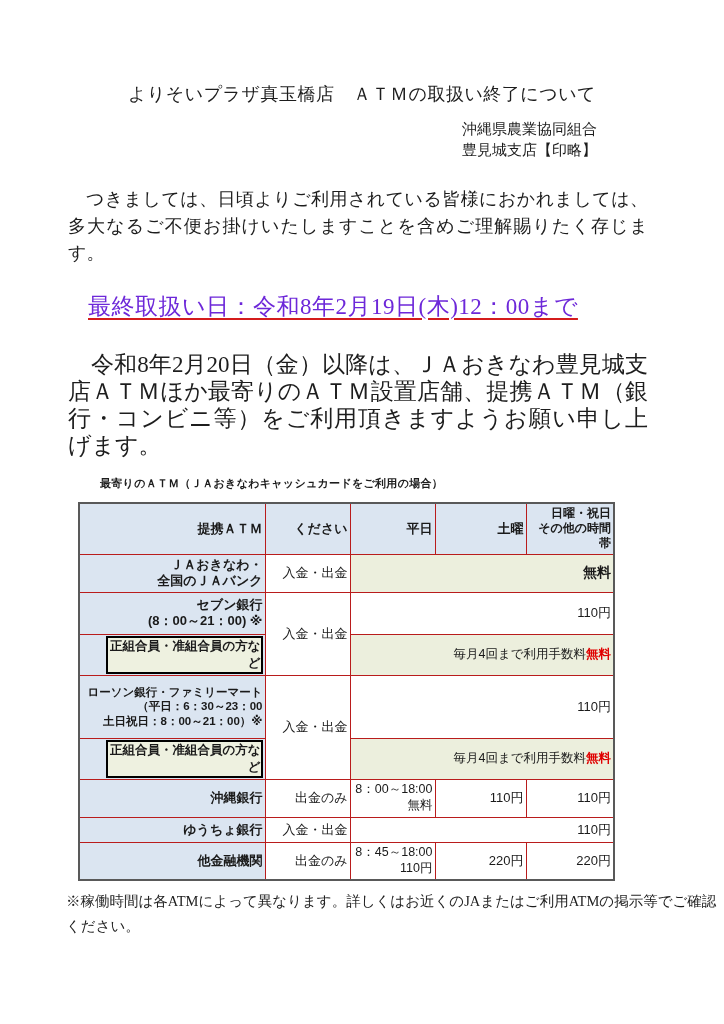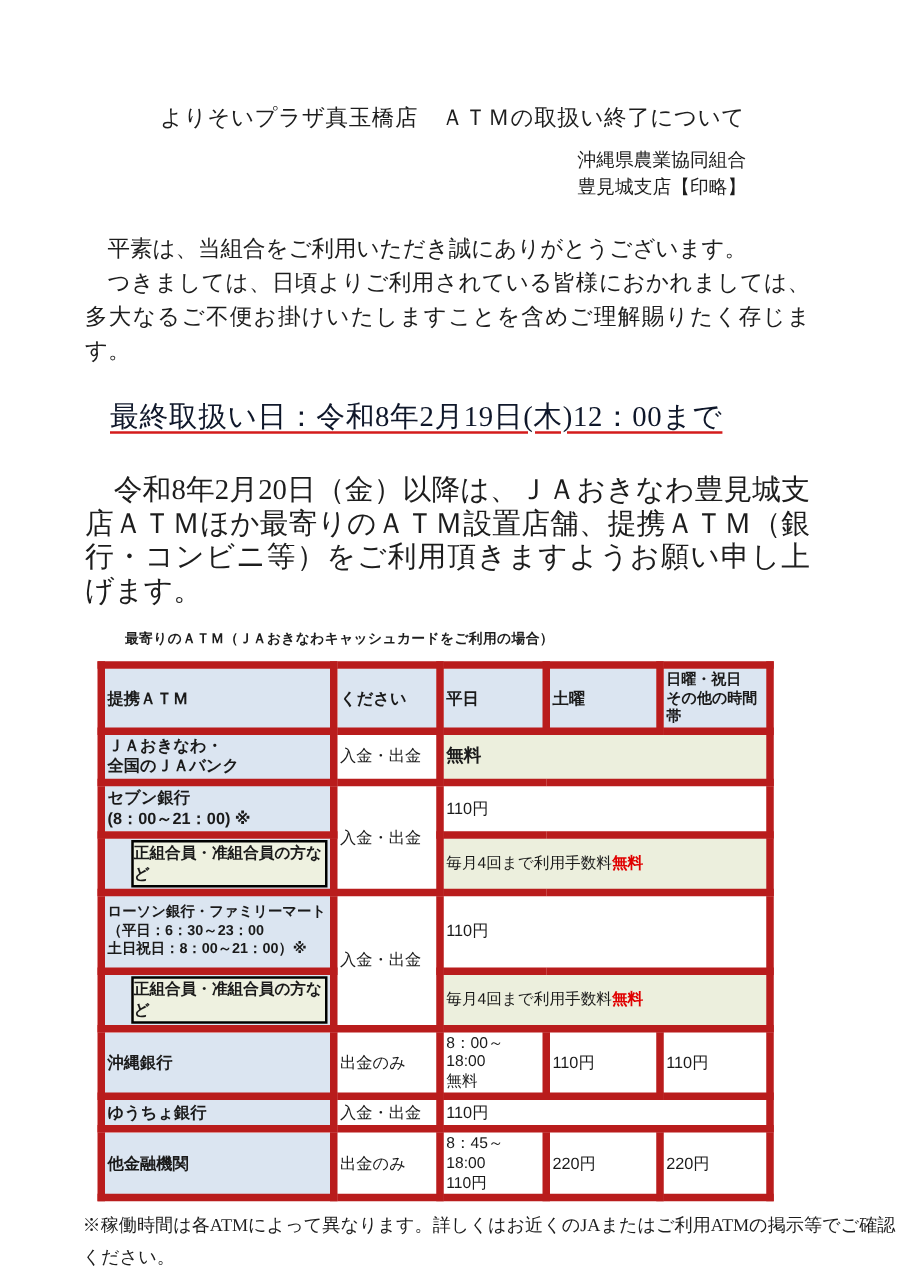--- a/index.html
+++ b/index.html
@@ -28,21 +28,21 @@
   .body-block{
     margin:25px 76px 0 68px;
     font-size:18px;
     line-height:27px;
     text-align:justify;
   }
   .body-block p{margin:0;text-indent:1em;}
   .deadline{
     margin:24px 0 0 88px;
     font-size:23px;
-    color:#0f172a;
+    color:#6d28d9;
     text-decoration:underline;
     text-decoration-color:#d41c1c;
     text-underline-offset:4px;
     letter-spacing:0.5px;
     white-space:nowrap;
   }
   .para4{
     margin:29px 76px 0 68px;
     font-size:23px;
     line-height:27px;
@@ -59,23 +59,23 @@
     margin:11px 0 0 78px;
     border-collapse:collapse;
     table-layout:fixed;
     width:535px;
     font-family:"Liberation Sans","DejaVu Sans",sans-serif;
     font-size:13px;
     color:#1a1a1a;
     border:2px solid #595959;
   }
   table.atm th, table.atm td{
-    border:6px solid #b91c1c;
+    border:1px solid #b91c1c;
     padding:1px 2px;
-    text-align:left;
+    text-align:right;
     vertical-align:middle;
     overflow:hidden;
     box-sizing:border-box;
   }
   .pre{white-space:pre-line;line-height:1.25;}
   tr.r-hdr{height:51px;}
   tr.r-ja{height:38px;}
   tr.r-seven{height:42px;}
   tr.r-sub{height:21px;}
   tr.r-lawson{height:63px;}
@@ -117,21 +117,20 @@
 <div class="page">
 
   <div class="doc-title">よりそいプラザ真玉橋店　ＡＴＭの取扱い終了について</div>
 
   <div class="org-block">
     <div>沖縄県農業協同組合</div>
     <div>豊見城支店【印略】</div>
   </div>
 
   <div class="body-block">
-    <p>平素は、当組合をご利用いただき誠にありがとうございます。</p>
     <p>つきましては、日頃よりご利用されている皆様におかれましては、多大なるご不便お掛けいたしますことを含めご理解賜りたく存じます。</p>
   </div>
 
   <div class="deadline">最終取扱い日：令和8年2月19日(木)12：00まで</div>
 
   <p class="para4">令和8年2月20日（金）以降は、ＪＡおきなわ豊見城支店ＡＴＭほか最寄りのＡＴＭ設置店舗、提携ＡＴＭ（銀行・コンビニ等）をご利用頂きますようお願い申し上げます。</p>
 
   <div class="table-title">最寄りのＡＴＭ（ＪＡおきなわキャッシュカードをご利用の場合）</div>
 
   <table class="atm">

